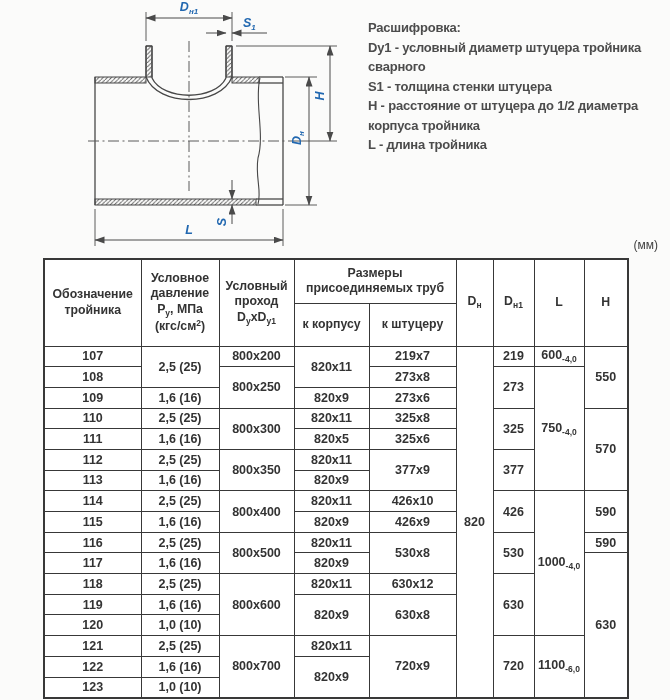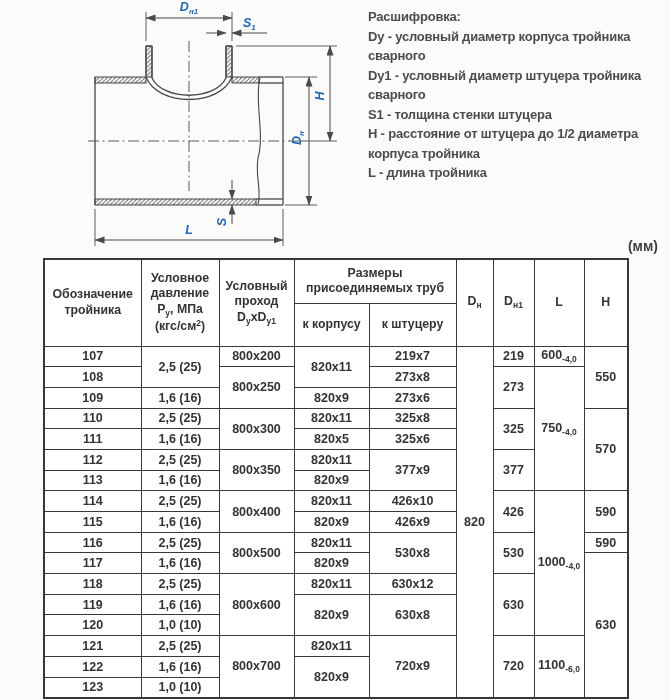--- a/index.html
+++ b/index.html
@@ -1,27 +1,27 @@
 <!DOCTYPE html>
 <html><head>
 <meta charset="utf-8">
 <style>
   * { margin:0; padding:0; box-sizing:border-box; }
   html,body { width:670px; height:700px; background:#fbfbfa; font-family:"Liberation Sans",sans-serif; }
   .page { position:relative; width:670px; height:700px; overflow:hidden; }
 
   
-  .legend { position:absolute; left:368px; top:7px; width:288px;
+  .legend { position:absolute; left:368px; top:18px; width:288px;
             font-size:13px; line-height:19.5px; font-weight:600; letter-spacing:-0.2px;
             color:#4c4c4c; }
   .legend-line { white-space:normal; }
 
   
   .units { position:absolute; top:238px; left:566px; width:92px; text-align:right;
-           font-size:14px; font-weight:700; color:#3f3f3f; }
+           font-size:12px; font-weight:400; color:#3f3f3f; }
 
   
   .drawing { position:absolute; left:0; top:0; }
   .dim-label { font-size:12.5px; font-weight:700; font-style:italic; }
 
   
   table.spec { position:absolute; left:43px; top:258px; border-collapse:collapse;
                table-layout:fixed; background:#fff;
                font-size:12.5px; font-weight:700; color:#333;
                border:2px solid #383838; }
@@ -111,21 +111,20 @@
       <text x="243" y="27"><tspan>S</tspan><tspan font-size="8" dy="3">1</tspan></text>
       <text transform="translate(324,96) rotate(-90)" text-anchor="middle"><tspan>H</tspan></text>
       <text transform="translate(301,138) rotate(-90)" text-anchor="middle"><tspan>D</tspan><tspan font-size="8" dy="3">н</tspan></text>
       <text transform="translate(226,222) rotate(-90)" text-anchor="middle"><tspan>S</tspan></text>
       <text x="189" y="234" text-anchor="middle"><tspan>L</tspan></text>
     </g>
   </svg>
 
   <div class="legend" id="legend">
       <div class="legend-line">Расшифровка:</div>
-      <div class="legend-line">Dу - условный диаметр корпуса тройника сварного</div>
       <div class="legend-line">Dу1 - условный диаметр штуцера тройника сварного</div>
       <div class="legend-line">S1 - толщина стенки штуцера</div>
       <div class="legend-line">H - расстояние от штуцера до 1/2 диаметра корпуса тройника</div>
       <div class="legend-line">L - длина тройника</div>
     </div>
 
   <div class="units">(мм)</div>
 
   <table class="spec">
     <colgroup>

